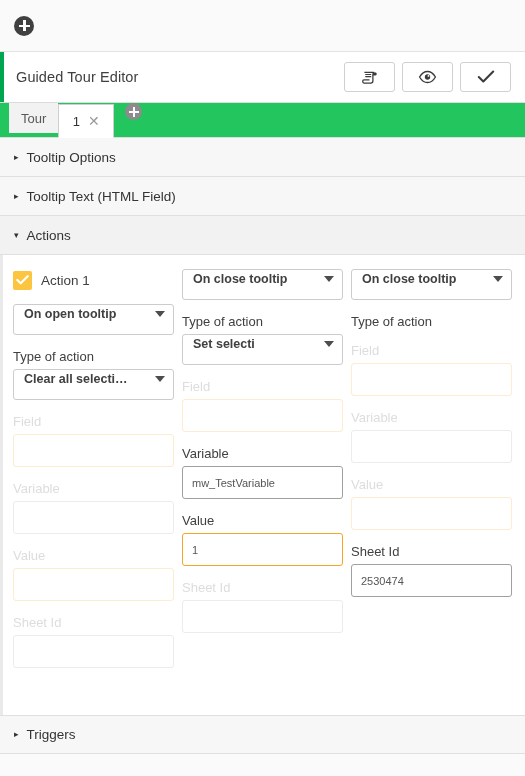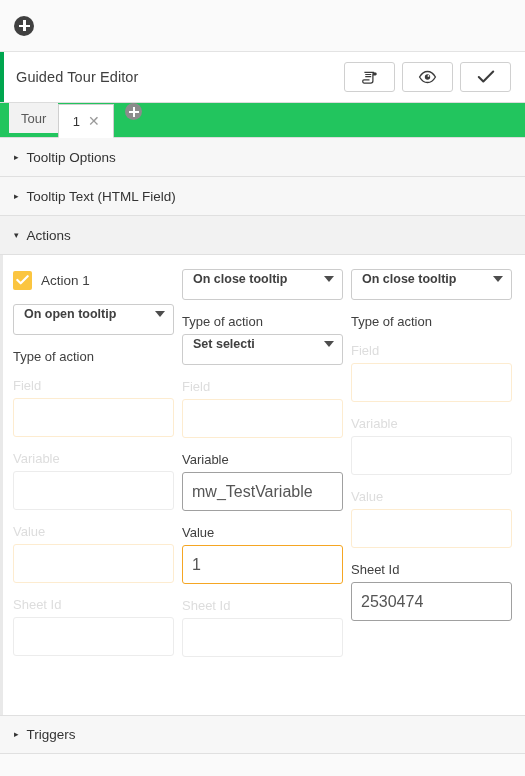--- a/index.html
+++ b/index.html
@@ -230,27 +230,27 @@
 
   .fld-label {
     font-size: 13px;
     margin: 14px 0 5px 0;
     white-space: nowrap;
   }
   .fld-label.on  { color: #404040; }
   .fld-label.off { color: #dddddd; }
 
   .txt {
-    height: 39px;
+    height: 33px;
     border-radius: 3px;
     background: #ffffff;
     display: flex;
     align-items: center;
     padding: 0 9px;
-    font-size: 16px;
+    font-size: 11px;
     color: #666;
   }
   .txt.disabled-amber { border: 1px solid #fdecd0; }
   .txt.disabled-grey  { border: 1px solid #ececec; }
   .txt.active         { border: 1px solid #a0a0a0; color: #555; }
   .txt.focused        { border: 1px solid #f5a623; color: #555; }
   .footer-sections { flex: 0 0 auto; }
   .section-head.bottom { border-top: 1px solid #e0e0e0; }
   .tail { height: 22px; background: #fafafa; }
 </style>
@@ -322,20 +322,24 @@
           </span>
           <span class="chk-label">Action 1</span>
         </div>
 
         <div class="select">
           <span class="sel-val">On open tooltip</span>
           <span class="arrow-dn"></span>
         </div>
 
         <div class="fld-label on">Type of action</div>
+        <div class="select">
+          <span class="sel-val">Clear all selecti…</span>
+          <span class="arrow-dn"></span>
+        </div>
 
         <div class="fld-label off">Field</div>
         <div class="txt disabled-amber"></div>
 
         <div class="fld-label off">Variable</div>
         <div class="txt disabled-grey"></div>
 
         <div class="fld-label off">Value</div>
         <div class="txt disabled-amber"></div>
 

